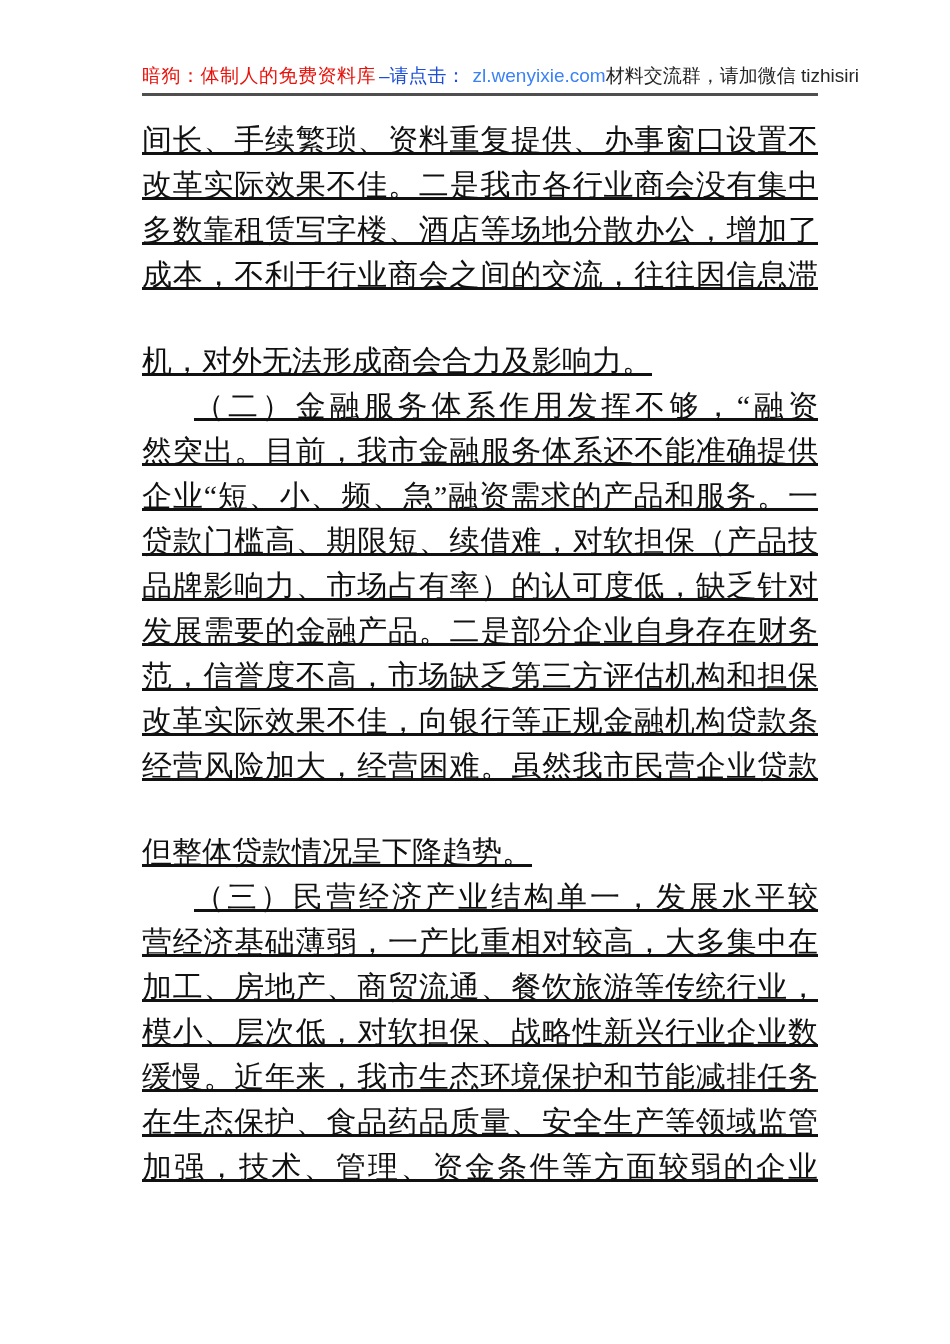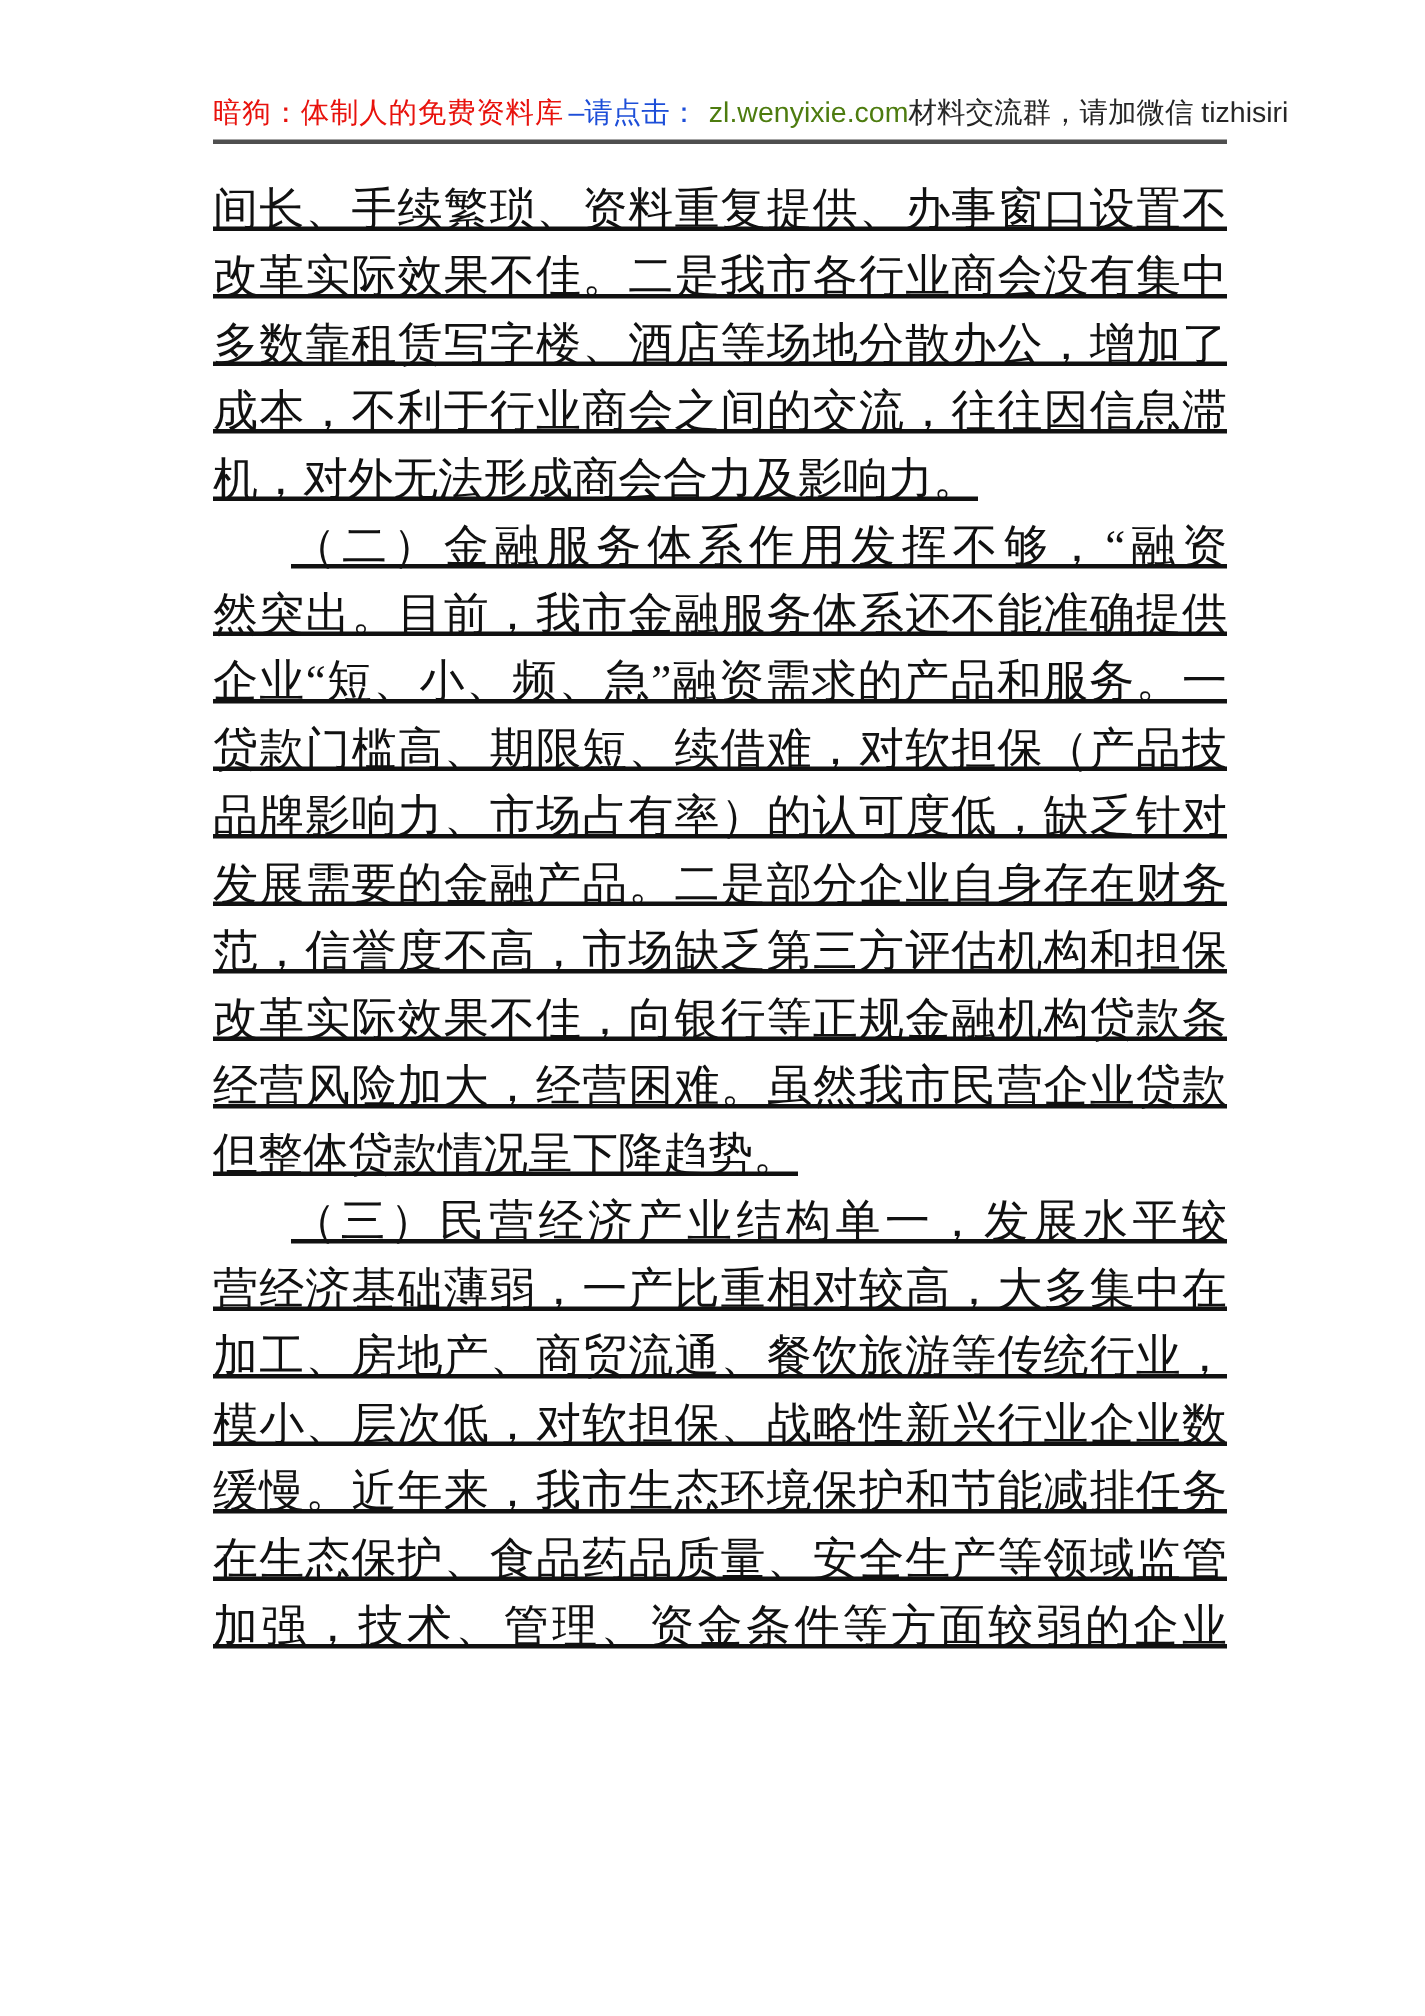--- a/index.html
+++ b/index.html
@@ -43,32 +43,32 @@
     font-size: 30px;
     text-decoration: underline;
   }
   .doc .line {
     height: 45px;
     line-height: 45px;
     text-align: justify;
     text-align-last: justify;
     overflow: hidden;
   }
-  .doc .line.short { text-align-last: left; }
+  .doc .line.short { text-align-last: left; margin-top: 41px; }
   .doc .line.indent { padding-left: 52px; }
 </style>
 </head>
 <body>
 
 <div class="page">
 
   <div class="promo-header">
     <span class="brand" style="color: rgb(232, 18, 12);">暗狗：体制人的免费资料库</span>
     <span class="prompt" style="color: #1d4ed8;">–请点击：</span>
-    <a class="site-link" style="color: #4d7c0f;">zl.wenyixie.com</a>
+    <a class="site-link" style="color: #3b82f6;">zl.wenyixie.com</a>
     <span class="contact" style="color: rgb(38, 38, 38);">材料交流群，请加微信 tizhisiri</span>
   </div>
 
   <div class="header-divider" style="background: rgb(79, 79, 79);"></div>
 
   <div class="doc" style="color: rgb(17, 17, 17);">
       <div>
         <div class="line">间长、手续繁琐、资料重复提供、办事窗口设置不足等问题</div>
         <div class="line">改革实际效果不佳。二是我市各行业商会没有集中办公场所</div>
         <div class="line">多数靠租赁写字楼、酒店等场地分散办公，增加了商会运作</div>

